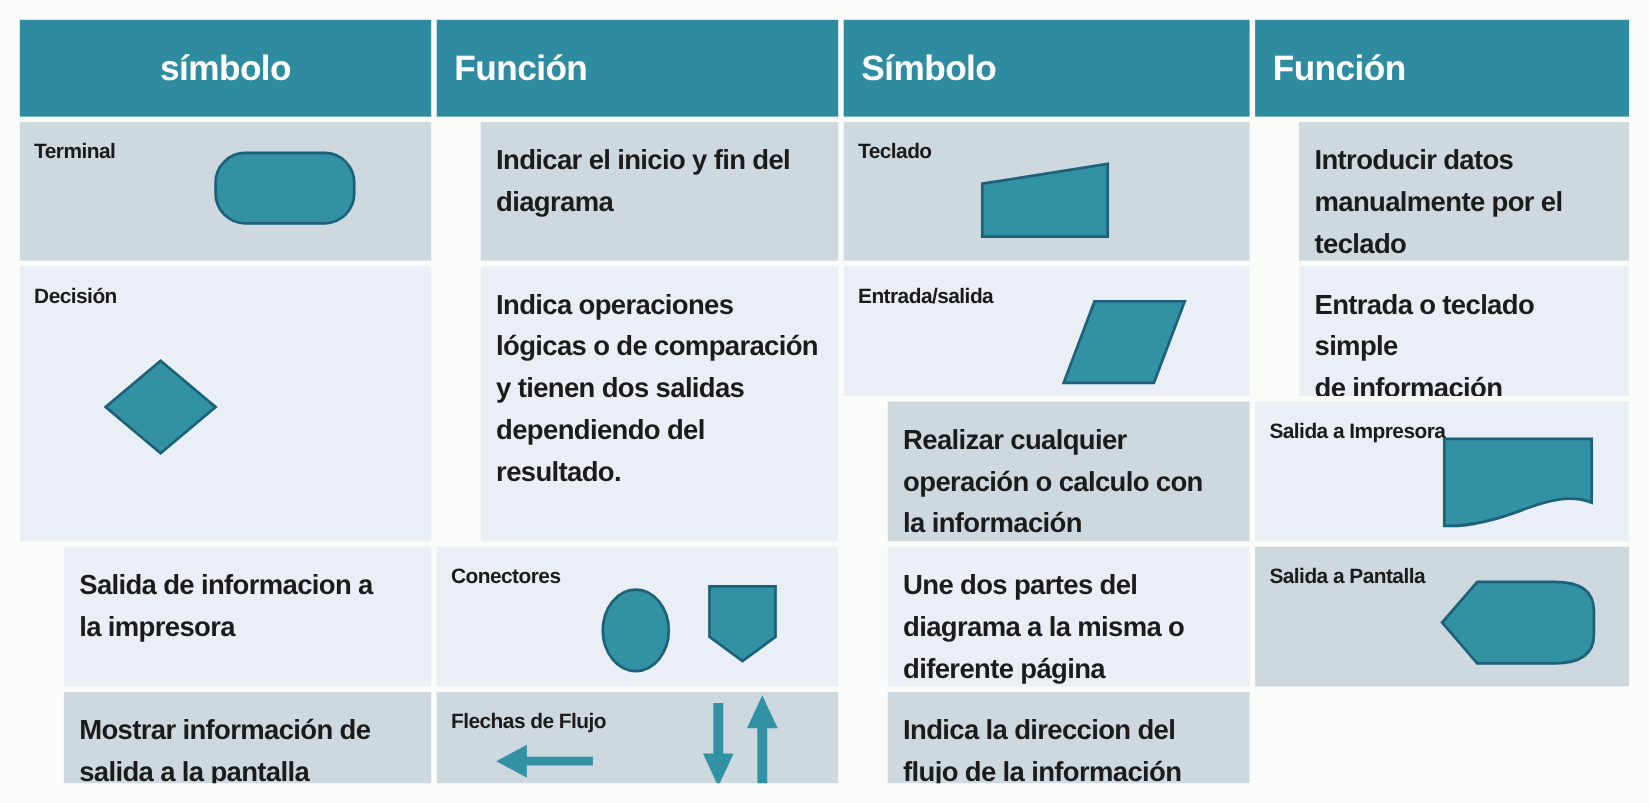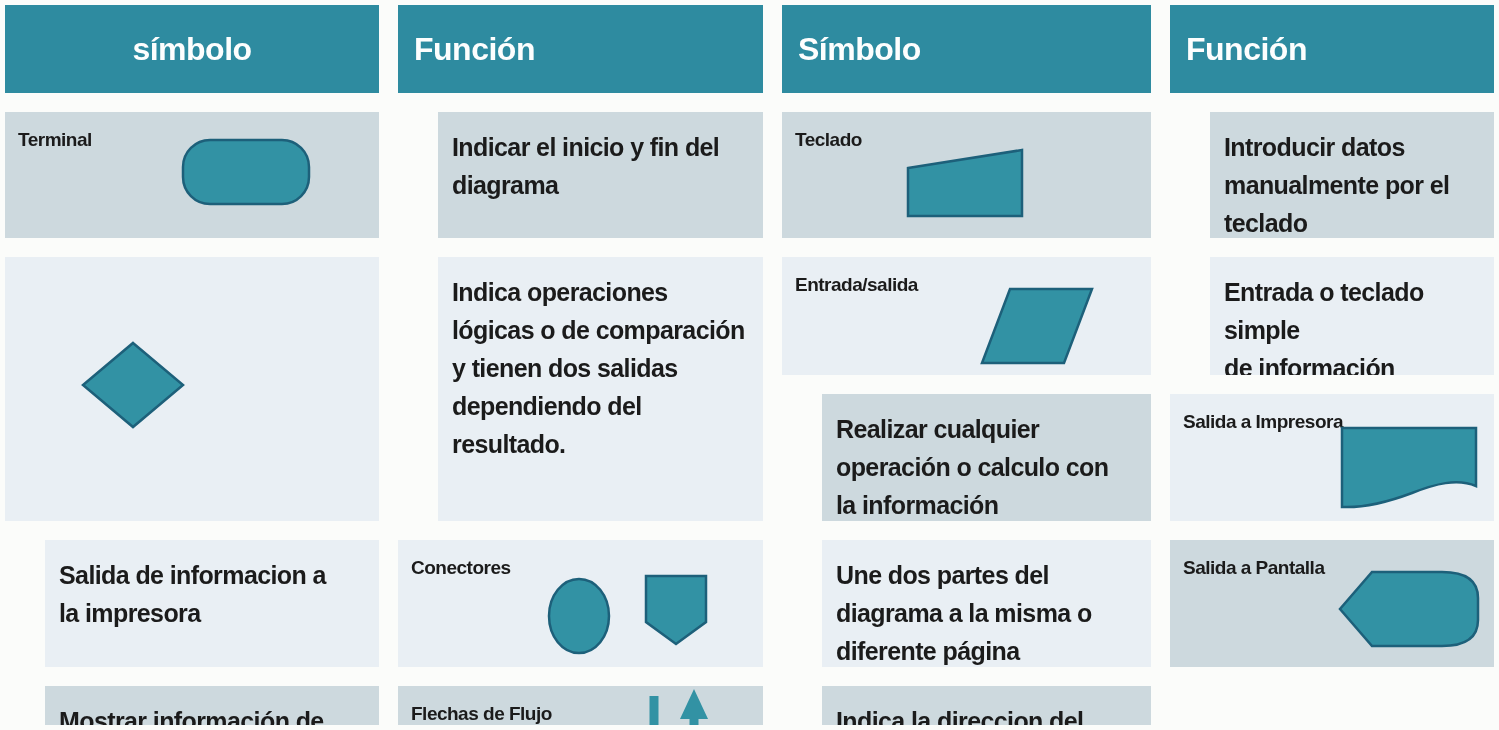--- a/index.html
+++ b/index.html
@@ -10,25 +10,25 @@
     --row-light:#E9EFF4;
     --frame:#FBFCFA;
     --text:#1B1B1B;
     --header-text:#FDFEFE;
   }
   html,body{margin:0;padding:0;background:#ffffff;}
   body{font-family:"Liberation Sans","DejaVu Sans",sans-serif;}
   .table{
     width:1499px;height:730px;box-sizing:border-box;
     background:var(--frame);
-    padding:5px;
+    padding:18px;
     display:grid;
     grid-template-columns:374px 365px 369px auto;
     grid-template-rows:88px 126px 118px 127px 127px auto;
-    gap:19px;
+    gap:5px;
   }
   .cell{position:relative;overflow:hidden;box-sizing:border-box;color:var(--text);}
   .cell.dark{background:var(--row-dark);}
   .cell.light{background:var(--row-light);}
   .hcell{
     background:var(--header-bg);color:var(--header-text);
     display:flex;align-items:center;
     font-size:32px;font-weight:700;letter-spacing:-0.5px;
     padding-left:16px;box-sizing:border-box;
   }
@@ -79,20 +79,21 @@
 
   <div class="cell light">
     <div class="label">Entrada/salida</div>
     <svg class="shape-svg" style="left:198px;top:30px" width="114" height="78">
       <polygon class="filled" points="30,2 112,2 84,76 2,76"></polygon>
     </svg>
   </div>
   <div class="cell light func">Entrada o teclado simple
 de información</div>
   <div class="cell light span2">
+    <div class="label">Decisión</div>
     <svg class="shape-svg" style="left:76px;top:84px" width="104" height="88">
       <polygon class="filled" points="52,2 102,44 52,86 2,44"></polygon>
     </svg>
   </div>
   <div class="cell light span2 func">Indica operaciones
 lógicas o de comparación
 y tienen dos salidas
 dependiendo del
 resultado.</div>
 

